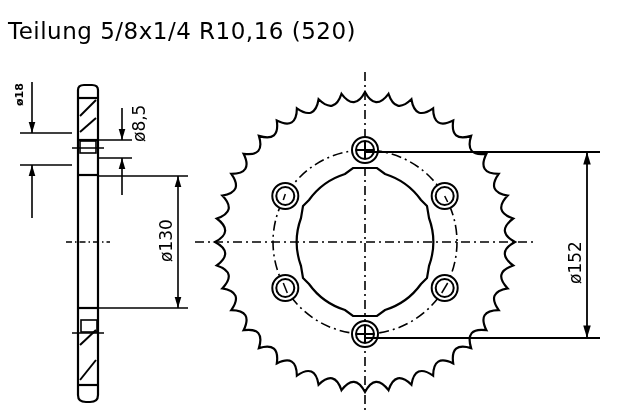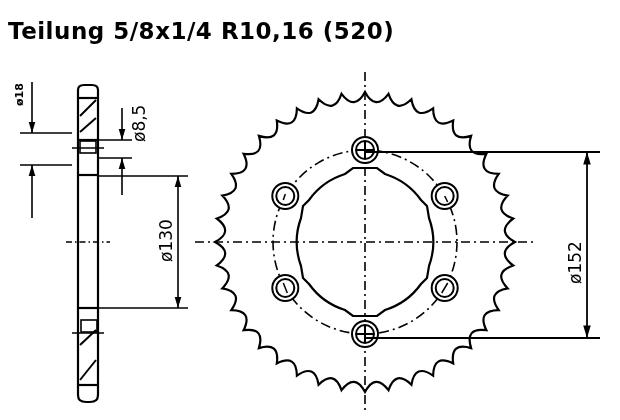--- a/index.html
+++ b/index.html
@@ -1,17 +1,17 @@
 <!DOCTYPE html>
 <html><head>
 <meta charset="utf-8">
 <style>
   html, body { margin:0; padding:0; background:#ffffff; }
   body { width:620px; height:420px; overflow:hidden; position:relative; font-family:"DejaVu Sans", sans-serif; color:#000; }
-  .title { position:absolute; left:8px; top:18px; font-size:23px; letter-spacing:0.5px; font-family:"DejaVu Sans", sans-serif; white-space:pre;font-weight:bold; }
+  .title { position:absolute; left:8px; top:18px; font-size:23px; letter-spacing:0.5px; font-family:"DejaVu Sans", sans-serif; white-space:pre; }
   svg { position:absolute; left:0; top:0; }
   .dimtext { font-family:"DejaVu Sans", sans-serif; font-size:17px; fill:#000; }
   .small { font-size:11px; font-weight:bold; }
 </style>
 </head>
 <body>
 
 <div class="title">Teilung 5/8x1/4 R10,16 (520)</div>
 
 <svg width="620" height="420" viewBox="0 0 620 420">

